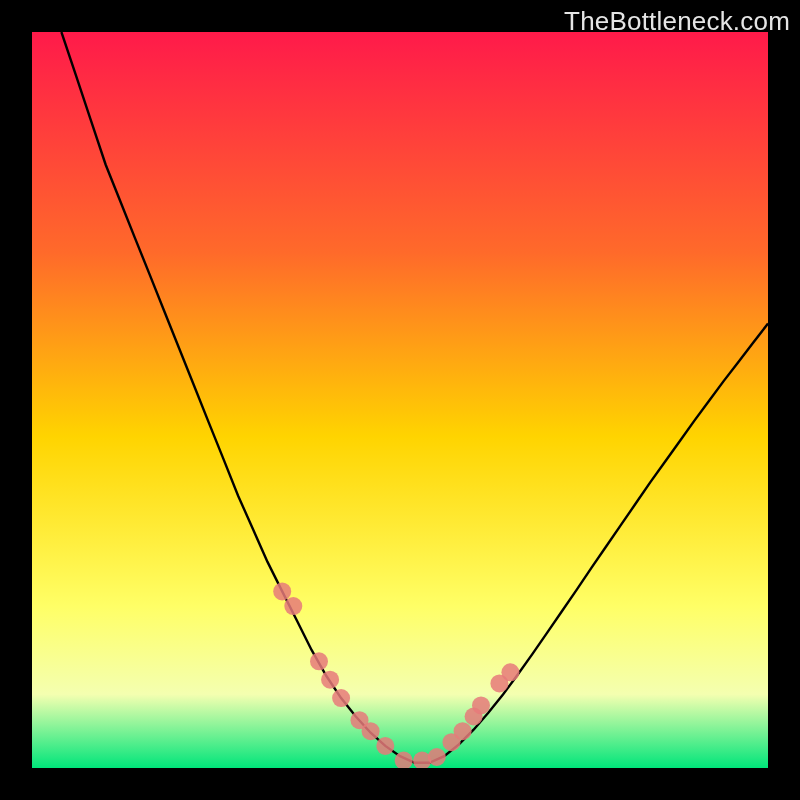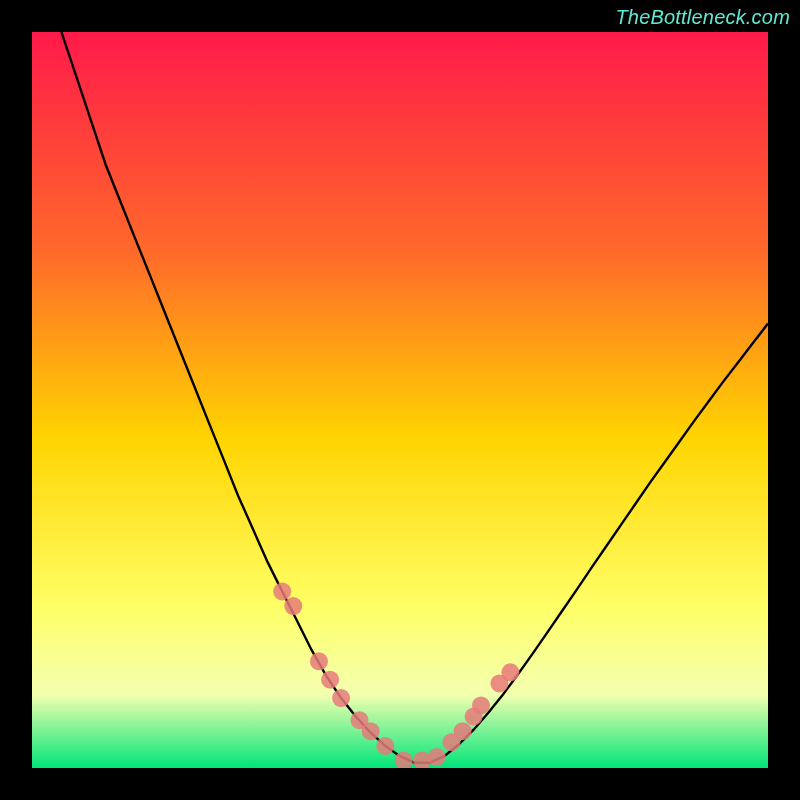--- a/index.html
+++ b/index.html
@@ -23,25 +23,24 @@
     position: absolute;
     left: 32px;
     top: 32px;
     width: 736px;
     height: 736px;
   }
   .attribution {
     position: absolute;
     top: 6px;
     right: 10px;
-    color: #5eead4;
-    font-size: 20px;
+    color: #e5e5e5;
+    font-size: 26px;
     font-weight: 500;
     letter-spacing: 0.2px;
-    font-style: italic;
   }
 </style>
 </head>
 <body>
 
 <div class="frame">
   <div class="attribution">TheBottleneck.com</div>
 
   <svg class="plot" viewBox="0 0 736 736">
     <defs>

